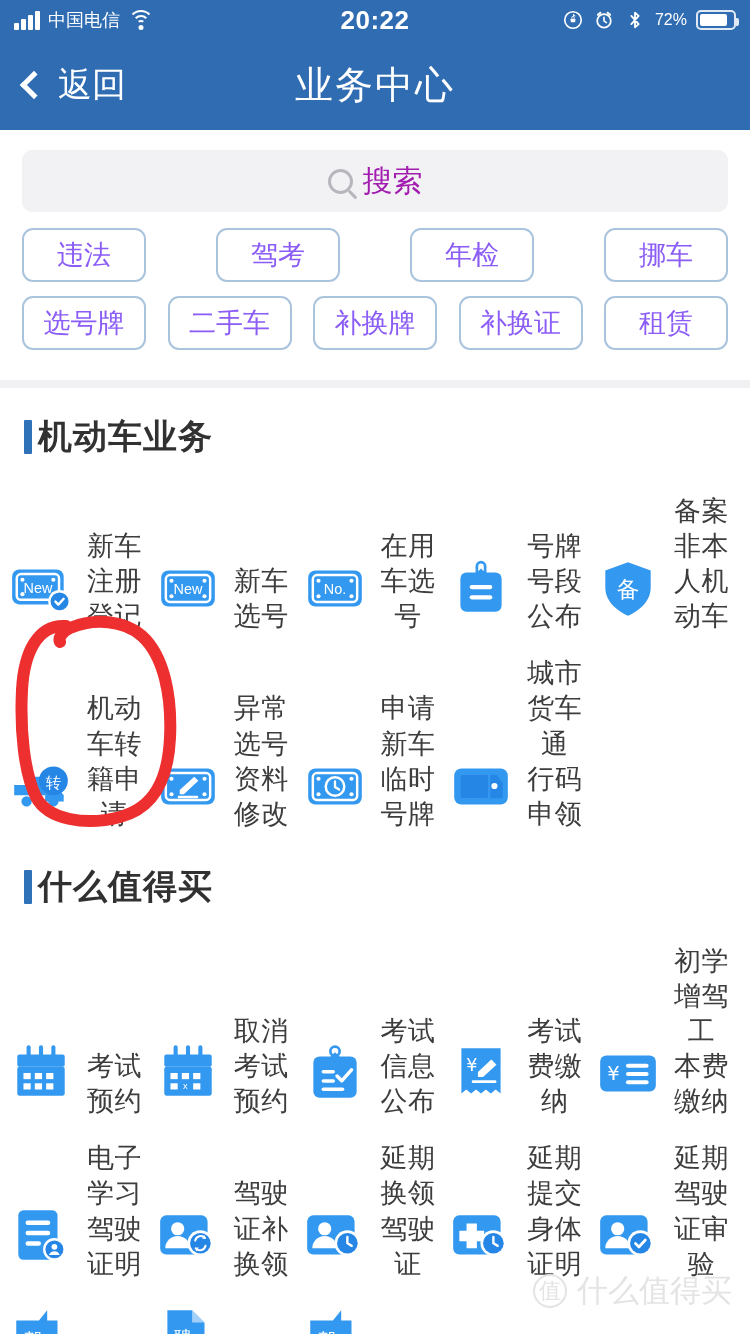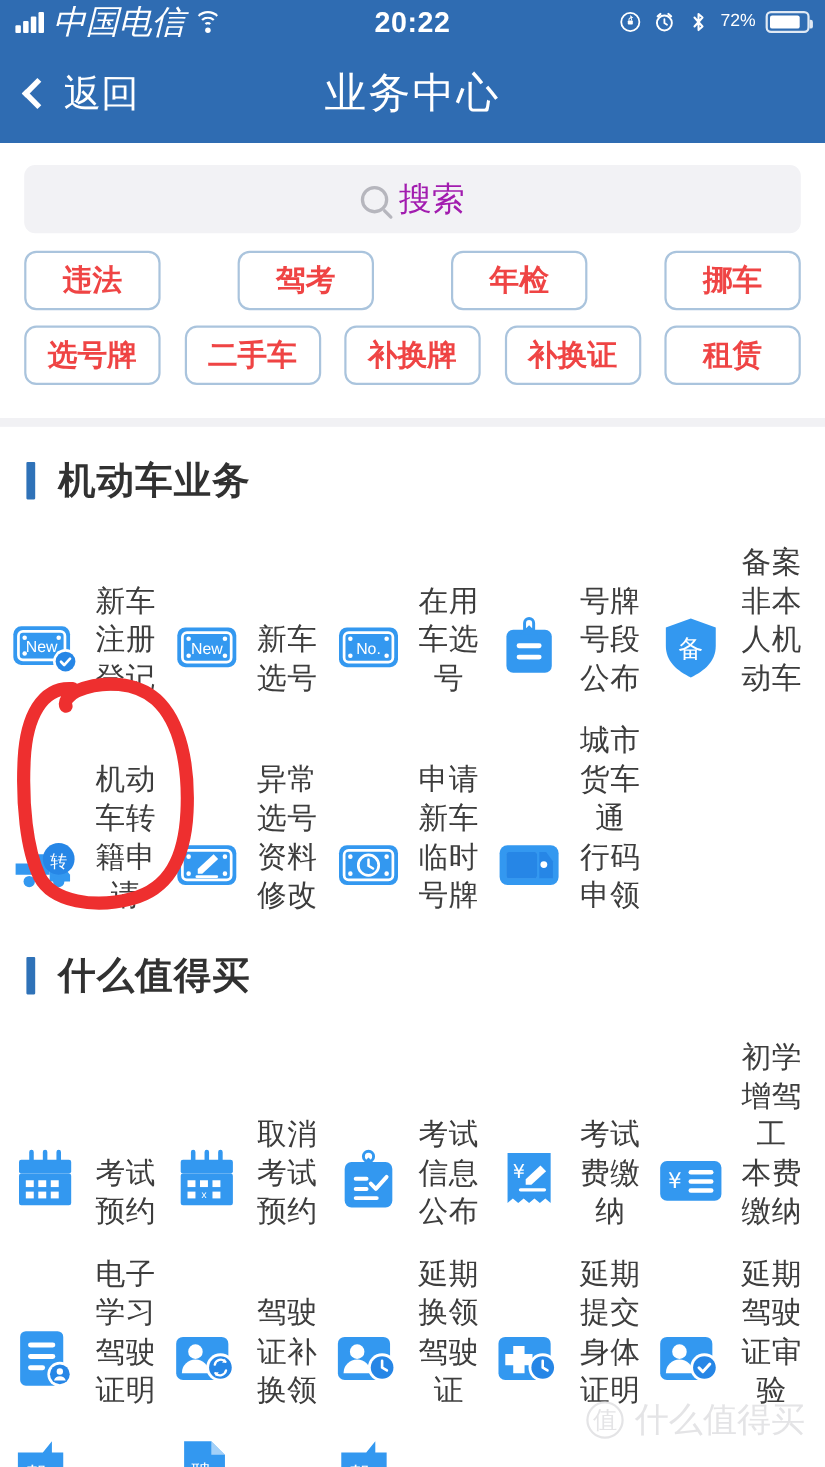--- a/index.html
+++ b/index.html
@@ -18,21 +18,21 @@
     font-size: 26px; position:relative;
   }
   .sb-left { display:flex; align-items:center; gap:8px; }
   .sb-right { display:flex; align-items:center; gap:9px; position:absolute; right:14px; top:0; height:40px; }
   .sb-center { position:absolute; left:0; right:0; text-align:center; line-height:40px;
                font-size:26px; font-weight:bold; letter-spacing:0.5px; }
   .signal { display:flex; align-items:flex-end; gap:2px; height:20px; }
   .signal i { display:block; width:5px; background:#fff; border-radius:1px; }
   .signal i:nth-child(1){height:7px;} .signal i:nth-child(2){height:11px;}
   .signal i:nth-child(3){height:15px;} .signal i:nth-child(4){height:19px;}
-  .carrier { font-size:30px;font-style:italic; }
+  .carrier { font-size:18px; }
   .wifi { position:relative; width:26px; height:20px; }
   .wifi span { position:absolute; left:50%; transform:translateX(-50%);
      border:2.5px solid #fff; border-bottom-color:transparent;
      border-left-color:transparent; border-right-color:transparent; border-radius:50%; }
   .wifi span:nth-child(1){ width:26px; height:26px; top:0; }
   .wifi span:nth-child(2){ width:17px; height:17px; top:5px; }
   .wifi span:nth-child(3){ width:8px; height:8px; top:10px; }
   .wifi b { position:absolute; left:50%; bottom:0; transform:translateX(-50%);
      width:5px; height:5px; background:#fff; border-radius:50%; }
   .sb-ico { width:22px; height:22px; }
@@ -61,27 +61,27 @@
   }
   .search-ico { width:25px; height:25px; border:3px solid #b6b6bd; border-radius:50%; position:relative; }
   .search-ico::after { content:""; position:absolute; right:-8px; bottom:-5px; width:11px; height:3px;
      background:#b6b6bd; transform:rotate(45deg); border-radius:2px; }
   .search-ph { color:#a21caf; font-size:30px; }
 
   .chips { margin-top: 16px; }
   .chip-row { display:flex; justify-content:space-between; margin-bottom: 14px; }
   .chip {
     width: 124px; height: 54px; border:2px solid #aac4dd; border-radius:11px;
-    background:#fff; color:#ef4444; font-size:27px;
-    display:flex; align-items:center; justify-content:center;font-weight:bold;
+    background:#fff; color:#8b5cf6; font-size:27px;
+    display:flex; align-items:center; justify-content:center;
   }
   .divider { height:8px; background:#f1f1f4; }
 
   
-  .section-head { display:flex; align-items:center; gap:21px; padding: 26px 0 4px 24px; }
+  .section-head { display:flex; align-items:center; gap:6px; padding: 26px 0 4px 24px; }
   .section-bar { width:8px; height:34px; background:#2f72b8; border-radius:1px; }
   .section-title { font-size:34px; font-weight:bold; color:#313131; letter-spacing:1px; }
 
   .grid { display:flex; flex-wrap:wrap; padding: 14px 8px 0 8px; }
   .cell { width: 20%; display:flex; flex-direction:row; align-items:flex-end;
           padding-top: 16px; padding-bottom: 6px; }
   .cell-icon { width: 66px; height:66px; margin-bottom: 12px; position:relative; }
   .cell-label { font-size: 27px; color:#3d3d3d; text-align:center; line-height:1.3; letter-spacing:0.5px; }
 
   

